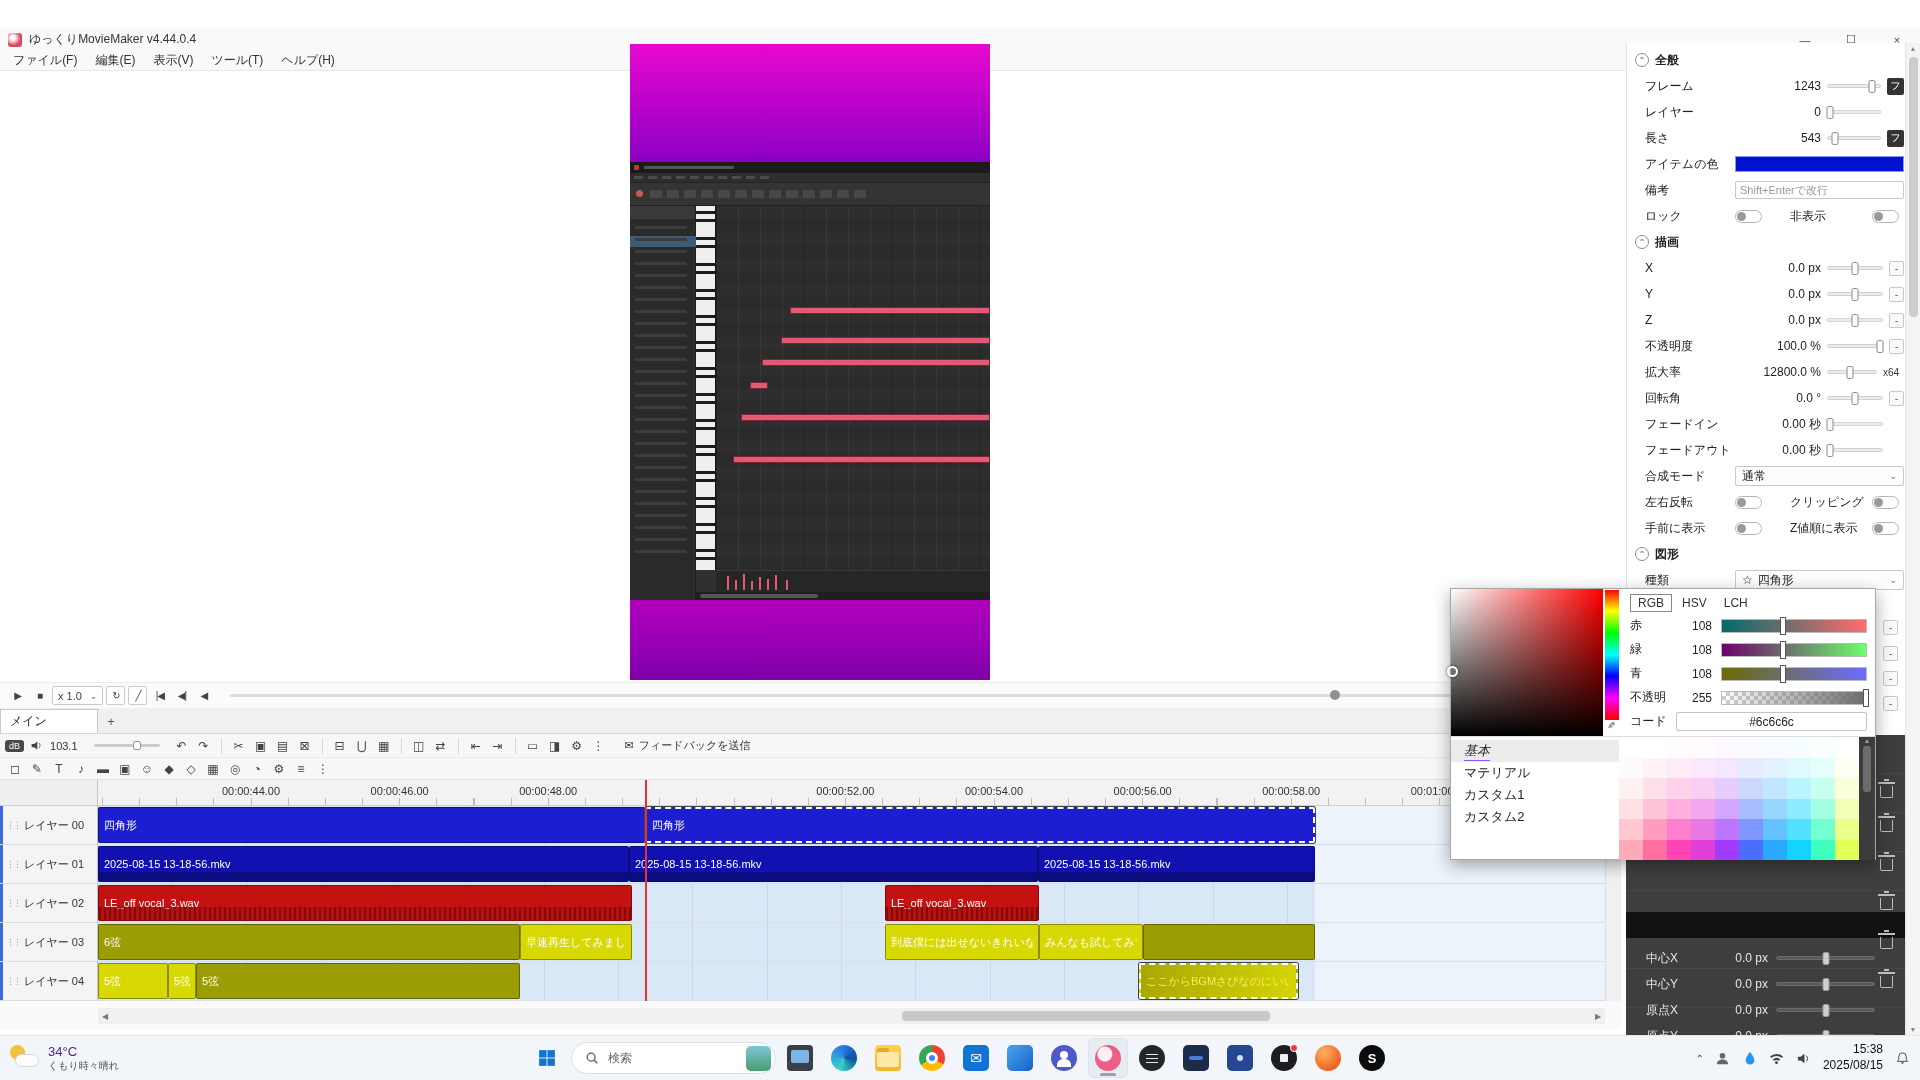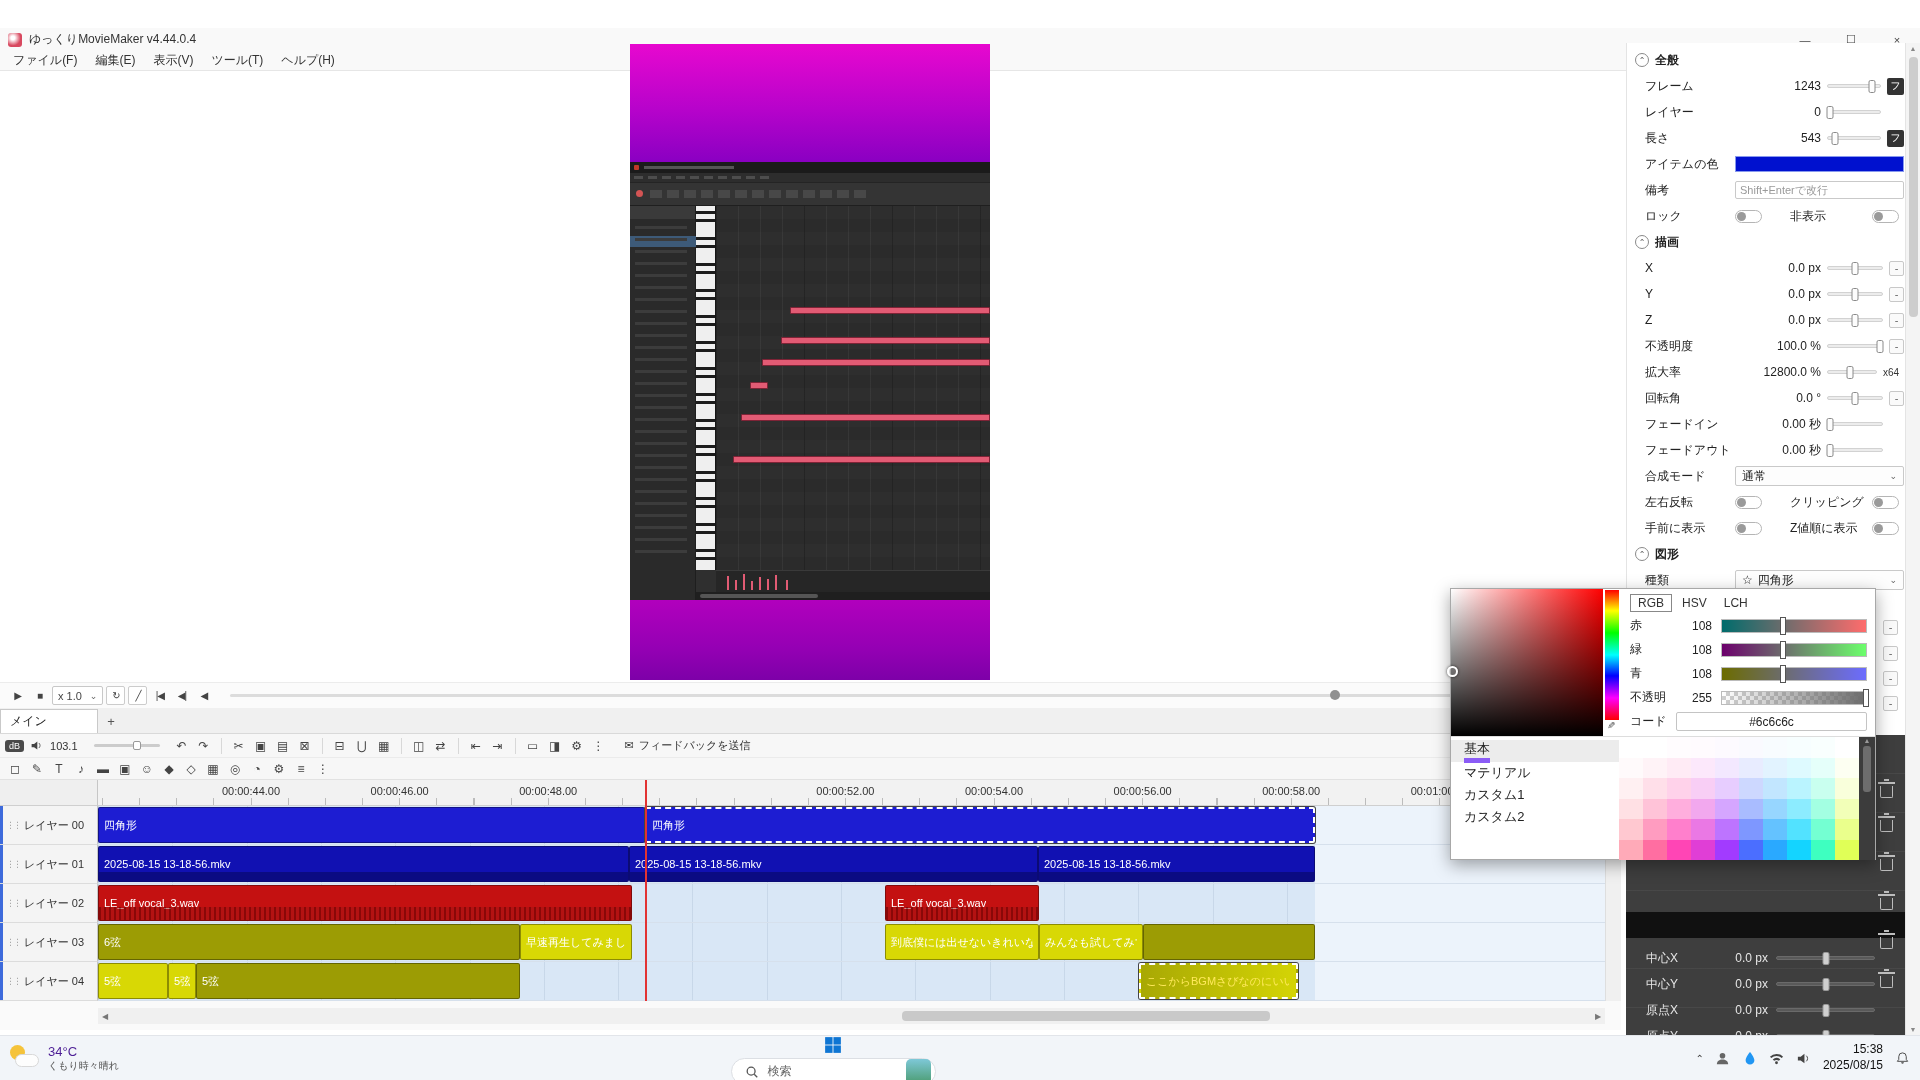--- a/index.html
+++ b/index.html
@@ -169,36 +169,36 @@
   .s-green { background:linear-gradient(90deg,#6c006c,#6cff6c); }
   .s-blue { background:linear-gradient(90deg,#6c6c00,#6c6cff); }
   .s-alpha { background:linear-gradient(90deg,rgba(108,108,108,0),#6c6c6c),repeating-conic-gradient(#cfcfcf 0% 25%,#fff 0% 50%); background-size:auto,8px 8px; }
   .cp-thumb { position:absolute; top:-3px; width:6px; height:18px; background:#fff; border:1px solid #555; transform:translateX(-50%); }
   .cp-code-row { display:flex; align-items:center; height:25px; font-size:12px; }
   .cp-code { flex:1; height:19px; border:1px solid #c4c4c4; border-radius:2px; display:flex; align-items:center; justify-content:center; font-size:12px; color:#222; }
   .cp-bottom { display:flex; height:124px; border-top:1px solid #ddd; }
   .cp-menu { width:168px; flex-shrink:0; font-size:13px; color:#222; padding-top:3px; }
   .cp-menu-item { height:22px; display:flex; align-items:center; padding-left:13px; }
   .cp-menu-item.active { background:#ececec; }
-  .cp-menu-item.active span { border-bottom:5px solid #8b5cf6; }
+  .cp-menu-item.active span { border-bottom:1px solid #8b5cf6;font-style:italic; }
   .cp-swatches { flex:1; display:grid; grid-template-columns:repeat(10,1fr); grid-auto-rows:1fr; }
   .swatch { border:0; }
   .cp-pscroll { width:16px; flex-shrink:0; background:#3c3c3c; display:flex; flex-direction:column; align-items:center; font-size:7px; color:#999; }
   .cp-pthumb { width:8px; height:46px; background:#6d6d6d; border-radius:3px; margin-top:2px; }
 
   
   .taskbar { position:absolute; left:0; top:1035px; width:1920px; height:45px; background:#f2f5f9; border-top:1px solid #e2e5ea; }
   .tb-weather { position:absolute; left:10px; top:0; height:100%; display:flex; align-items:center; gap:8px; }
   .weather-ico { width:30px; height:26px; position:relative; }
   .weather-ico .sun { position:absolute; left:0; top:0; width:15px; height:15px; border-radius:50%; background:#f5c33b; }
   .weather-ico .cloud { position:absolute; left:5px; top:9px; width:24px; height:13px; border-radius:8px; background:#fdfdfd; border:1px solid #d8d8d8; }
   .weather-txt { display:flex; flex-direction:column; line-height:1.25; }
   .weather-temp { font-size:13px; color:#4c1d95; }
   .weather-desc { font-size:10px; color:#555; }
-  .tb-center { position:absolute; left:527px; top:0; height:100%; display:flex; align-items:center; gap:4px;flex-direction:column; }
+  .tb-center { position:absolute; left:527px; top:0; height:100%; display:flex; align-items:center; gap:4px; }
   .tb-app { width:40px; height:40px; border-radius:6px; display:flex; align-items:center; justify-content:center; position:relative; }
   .tb-app.active { background:#e7ebf2; box-shadow:inset 0 0 0 1px #dfe3ea; }
   .tb-app.active::after { content:''; position:absolute; bottom:2px; left:12px; width:16px; height:3px; border-radius:2px; background:#9aa0a6; }
   .tb-app .badge { position:absolute; right:6px; top:6px; width:8px; height:8px; border-radius:50%; background:#e23b3b; border:1px solid #fff; }
   .ico { width:26px; height:26px; border-radius:50%; position:relative; }
   .win-logo { width:40px; height:40px; display:flex; align-items:center; justify-content:center; }
   .search-pill { width:205px; height:32px; background:#fff; border:1px solid #dcdfe4; border-radius:16px; display:flex; align-items:center; padding:0 4px 0 12px; gap:8px; }
   .search-txt { font-size:12px; color:#666; flex:1; }
   .search-thumb { width:25px; height:25px; border-radius:5px; background:linear-gradient(180deg,#7ec8d8 0%,#4a9b6e 100%); }
   .desktop-app-icon { border-radius:4px; background:#3a3f46; }

